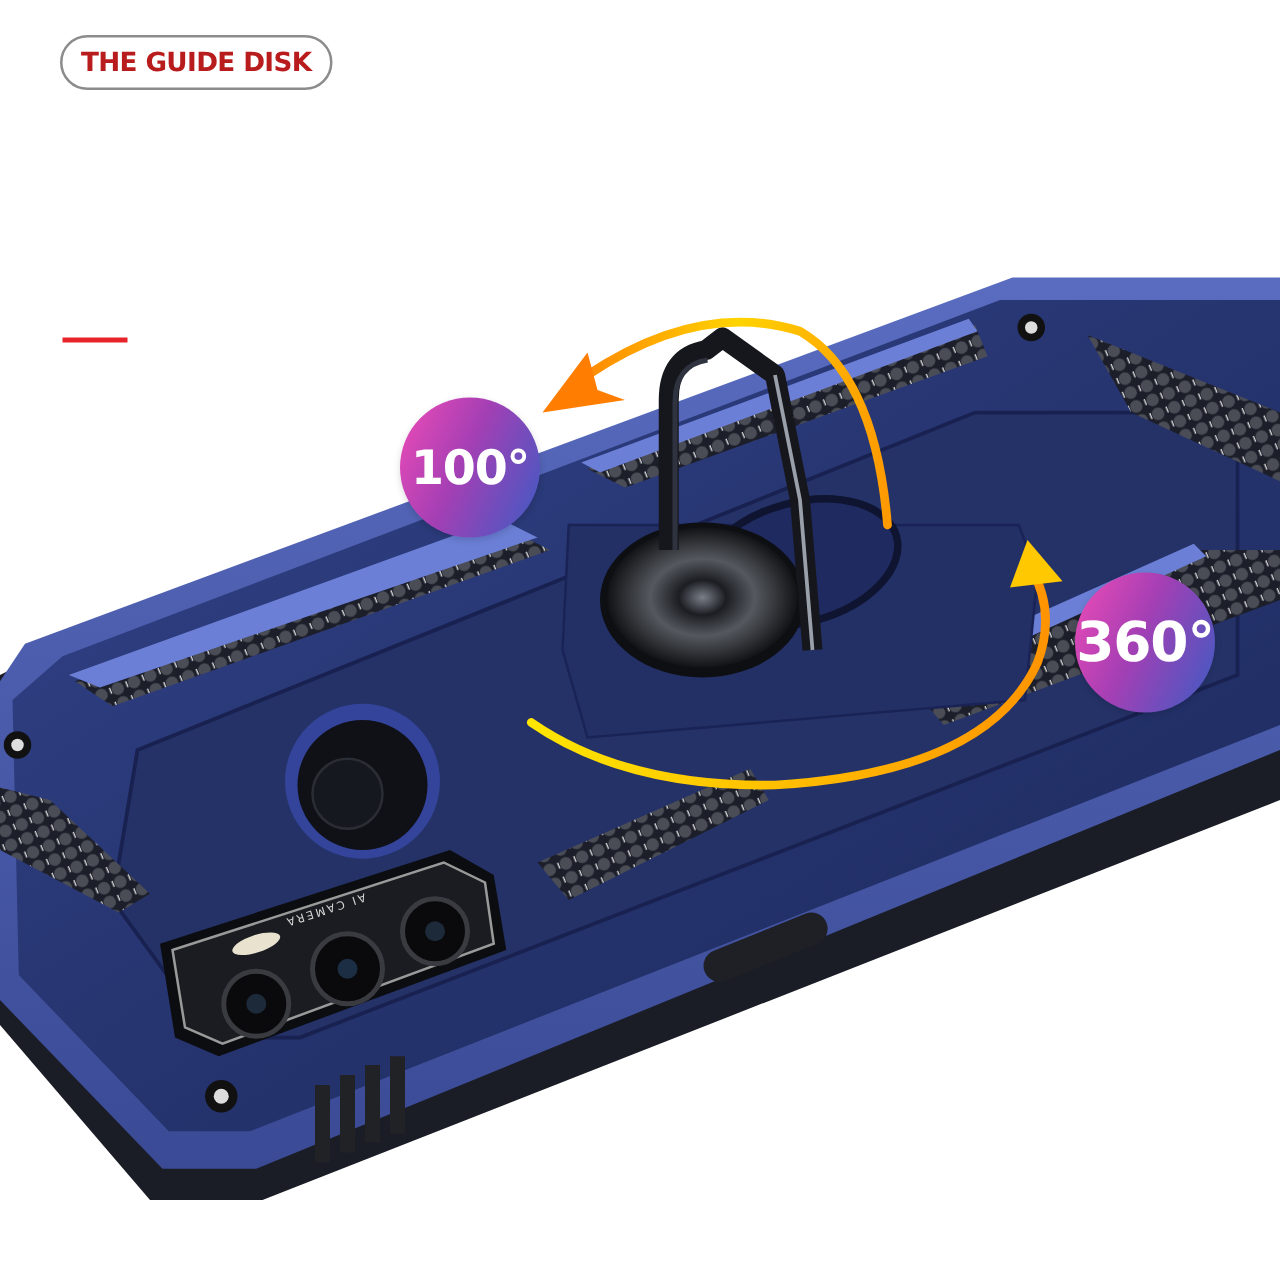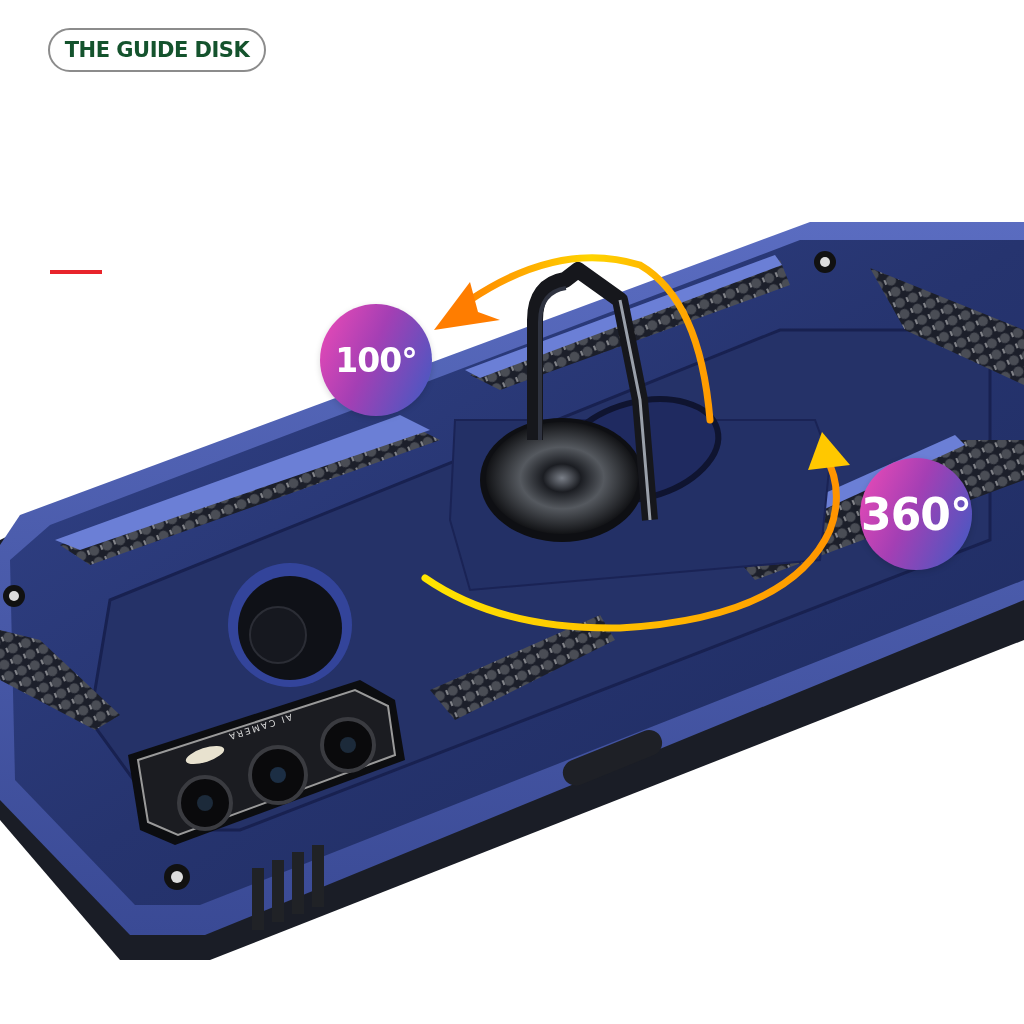--- a/index.html
+++ b/index.html
@@ -7,21 +7,21 @@
       width: 1024px; height: 1024px; overflow: hidden;
       background: #ffffff; position: relative;
       font-family: "DejaVu Sans", "Liberation Sans", sans-serif;
     }
     .pill {
       position: absolute; left: 48px; top: 28px;
       width: 218px; height: 44px; box-sizing: border-box;
       border: 2px solid #8c8c8c; border-radius: 22px;
       display: flex; align-items: center; justify-content: center;
       font-family: "DejaVu Sans", sans-serif; font-weight: bold;
-      font-size: 21px; color: #14532d; letter-spacing: -0.5px;
+      font-size: 21px; color: #b91c1c; letter-spacing: -0.5px;
     }
     .headline {
       position: absolute; left: 52px; top: 96px;
       font-family: "DejaVu Sans", sans-serif; font-weight: bold;
       font-size: 37px; line-height: 48px; letter-spacing: -0.5px;
       margin: 0;
     }
     .headline .line {
       display: block;
       background-image: linear-gradient(90deg, #ee2aa8 0%, #b23bb5 35%, #7c45b7 60%, #2a55b8 100%);
@@ -35,21 +35,21 @@
     }
     svg.scene { position: absolute; left: 0; top: 0; }
     .badge {
       position: absolute; border-radius: 50%;
       display: flex; align-items: center; justify-content: center;
       font-family: "DejaVu Sans", sans-serif; font-weight: bold;
       color: #ffffff; letter-spacing: -1px;
       background: linear-gradient(115deg, #f04bb7 0%, #a43fb4 45%, #3b5cc4 100%);
       box-shadow: 0 2px 6px rgba(0,0,0,0.15);
     }
-    .badge-100 { left: 320px; top: 304px; width: 112px; height: 112px; font-size: 33px; }
+    .badge-100 { left: 320px; top: 318px; width: 112px; height: 112px; font-size: 38px; }
     .badge-360 { left: 860px; top: 458px; width: 112px; height: 112px; font-size: 44px; }
     .cam-label {
       position: absolute; left: 226px; top: 722px;
       font-family: "DejaVu Sans", sans-serif; font-size: 9px;
       color: #d5d5d5; letter-spacing: 2px;
       transform: rotate(162deg); transform-origin: center;
     }
   </style>
 </head>
 <body>

